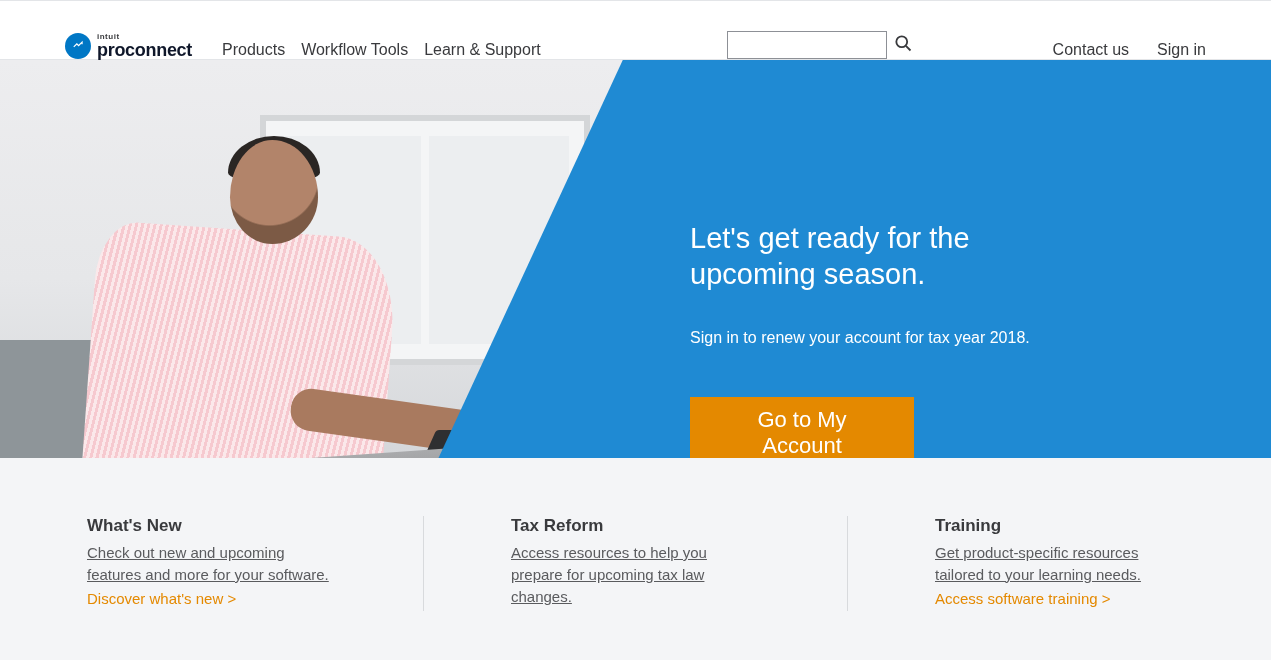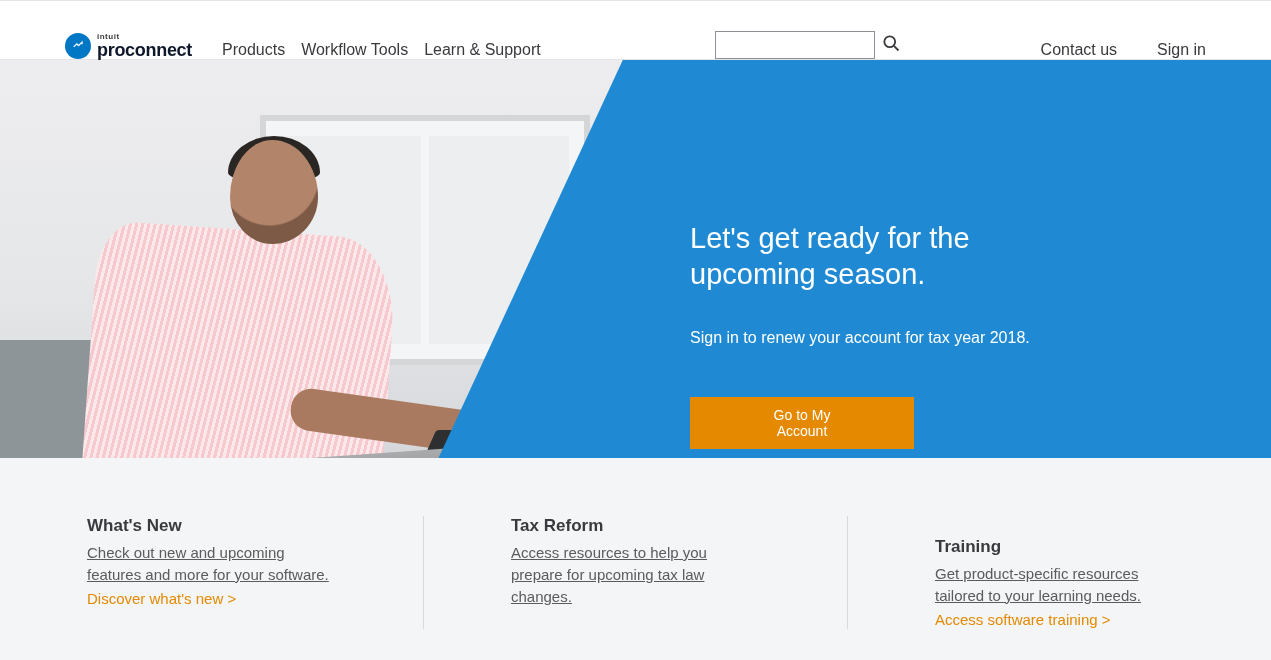--- a/index.html
+++ b/index.html
@@ -38,21 +38,21 @@
     font-size: 16px; color: #393a3d; text-decoration: none; cursor: pointer;
   }
   .spacer { flex: 1; }
   .search-wrap { display: flex; align-items: center; gap: 6px; margin-right: 140px;}
   .search-input {
     width: 160px; height: 28px;
     border: 1px solid #8d9096; background: #fff;
     padding: 2px 6px; font-size: 13px;
   }
   .search-icon svg { width: 20px; height: 20px; }
-  .right-links { display: flex; gap: 40px; }
+  .right-links { display: flex; gap: 28px; }
   .right-links a { font-size: 16px; color: #393a3d; text-decoration: none; cursor: pointer;}
 
   
   .hero {
     position: relative;
     height: 398px;
     overflow: hidden;
     background: #eceef1;
   }
   .hero-photo {
@@ -73,21 +73,21 @@
     font-size: 29px; font-weight: 400; line-height: 1.25;
   }
   .hero-sub {
     font-size: 16px; margin-top: 36px; font-weight: 400;
   }
   .hero-cta {
     display: inline-block;
     margin-top: 50px;
     background: #e48900;
     color: #fff; border: none;
-    font-size: 14px; font-weight: 400;
+    font-size: 22px; font-weight: 400;
     padding: 10px 64px;
     cursor: pointer;
     width: 224px; text-align: center;
   }
 
   
   .scene {
     position: absolute; inset: 0;
     background: linear-gradient(180deg,#ededef 0%,#e6e7e9 55%,#d5d7da 100%);
   }
@@ -143,21 +143,21 @@
     display: flex;
     background: #f4f5f7;
     padding: 58px 0 62px;
   }
   .card {
     flex: 1;
     text-align: left;
     padding: 0 87px;
     border-right: 1px solid #d8dadd;
   }
-  .card:last-child { border-right: none; margin-top: 21px; }
+  .card:last-child { border-right: none; }
   .card h3 {
     font-size: 17px; font-weight: 700; color: #393a3d; margin-bottom: 6px;
   }
   .card p {
     font-size: 15px; color: #5a5b5e; line-height: 1.45; margin-bottom: 4px; text-decoration: underline;
   }
   .card a {
     font-size: 15px; color: #e48900; text-decoration: none; cursor: pointer;
   }
 </style>

